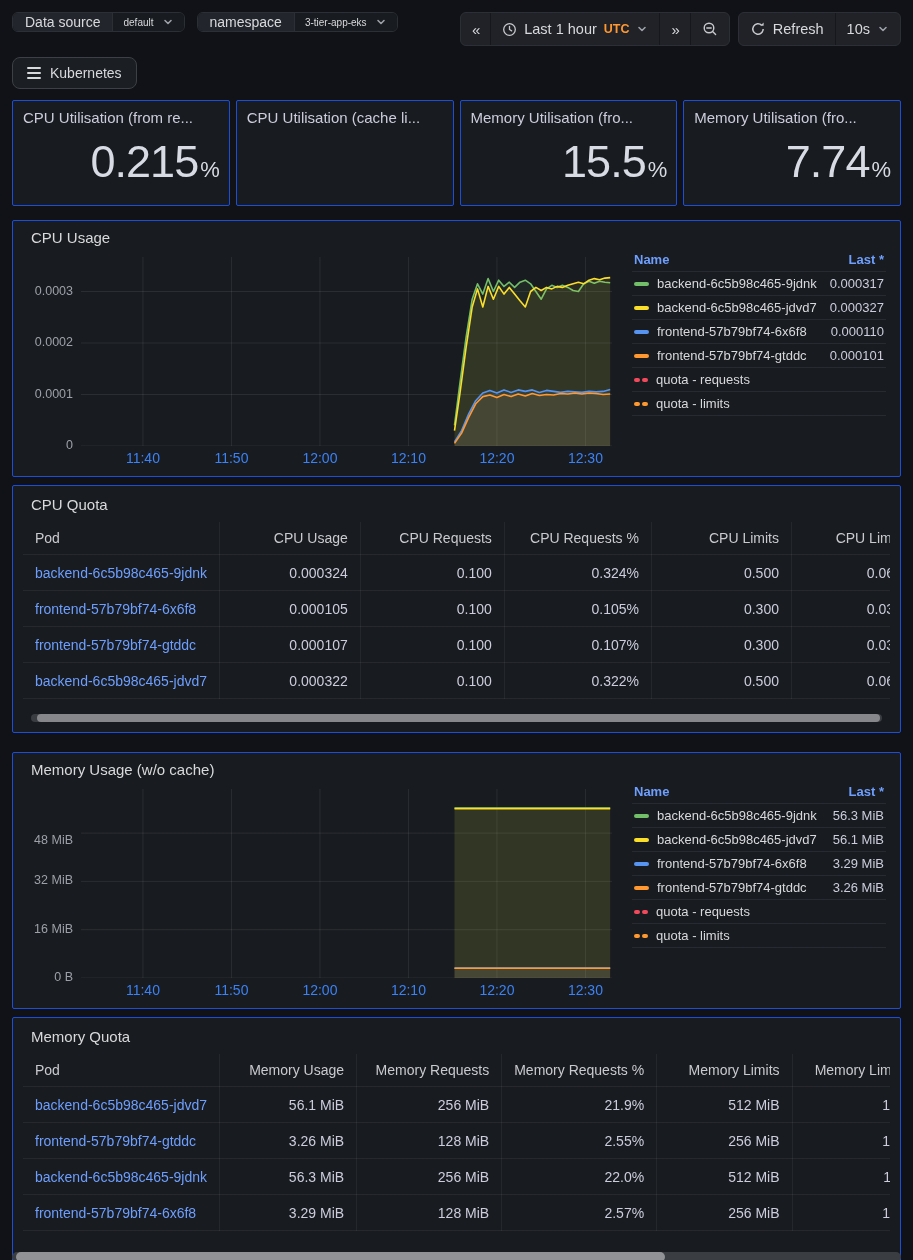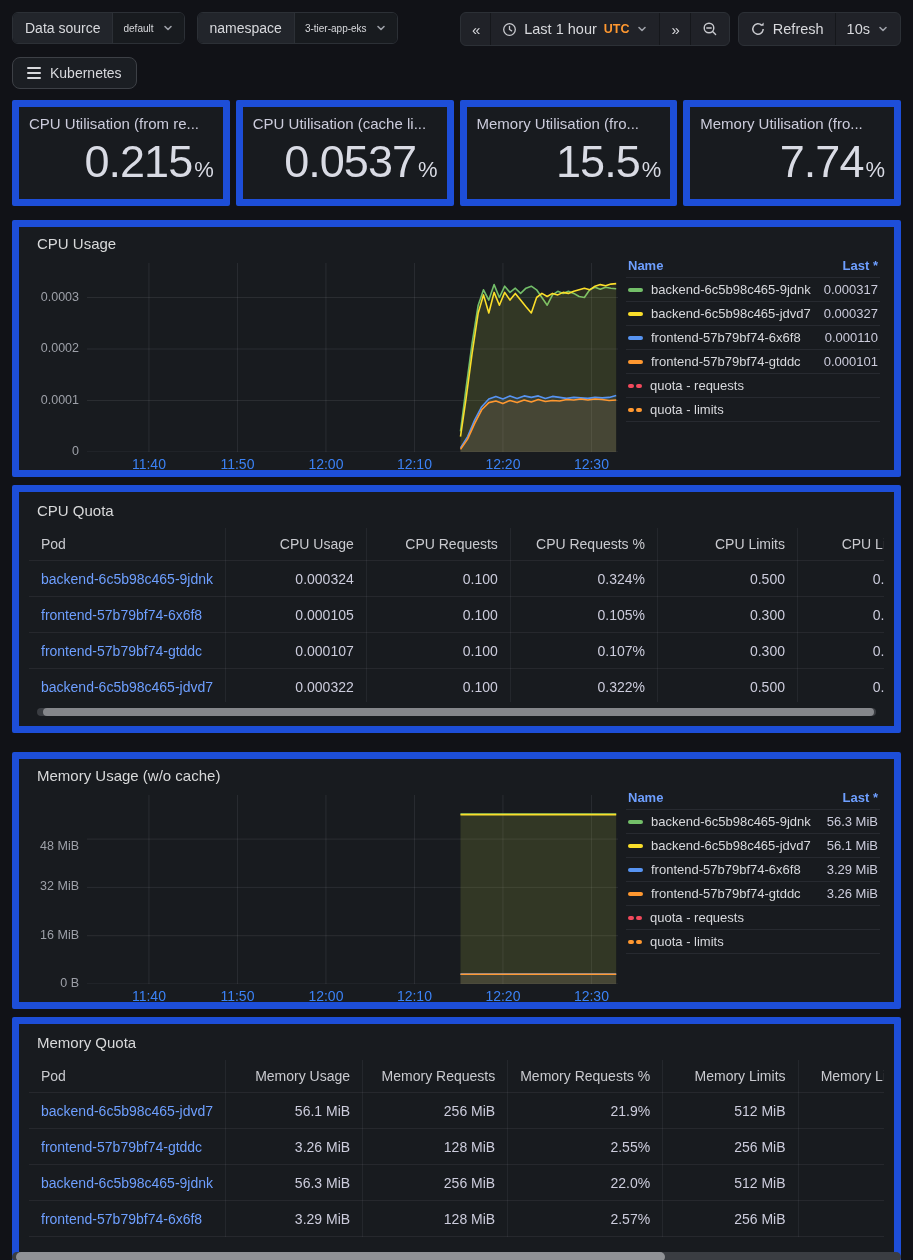--- a/index.html
+++ b/index.html
@@ -8,21 +8,21 @@
     background:#111217;
     color:#ccccdc;
     font-family:"Liberation Sans", sans-serif;
     position:relative;
   }
   .page { padding:12px 12px 0 12px; }
 
   
   .topbar { display:flex; align-items:flex-start; height:36px; }
   .var-group {
-    display:flex; align-items:stretch; height:32px; border:1px solid #2c3036;
+    display:flex; align-items:stretch; height:20px; border:1px solid #2c3036;
     border-radius:6px; overflow:hidden; margin-right:12px; cursor:pointer;
   }
   .var-label {
     background:#22252b; display:flex; align-items:center; padding:0 12px;
     font-size:14px; font-weight:500; color:#d8d9dd;
   }
   .var-value {
     background:#181b1f; display:flex; align-items:center; gap:8px; padding:0 10px;
     border-left:1px solid #2c3036; font-size:10px; font-weight:500; color:#d8d9dd;
   }
@@ -47,21 +47,21 @@
     height:32px; display:inline-flex; align-items:center; gap:9px; padding:0 14px;
     background:#1b1e23; border:1px solid #3d4046; border-radius:8px; color:#d8d9dd;
     font-size:14px; font-weight:500; cursor:pointer; font-family:inherit;
   }
   .burger { display:inline-flex; flex-direction:column; gap:3px; }
   .burger i { width:14px; height:2px; background:#d8d9dd; border-radius:1px; }
 
   
   .stat-row { display:flex; gap:6px; margin-top:13px; height:106px; }
   .panel {
-    background:#181b1f; border:7px solid #1d4ed8; border-radius:2px;
+    background:#181b1f; border:1px solid #1d4ed8; border-radius:2px;
   }
   .stat { flex:1; padding:8px 10px; display:flex; flex-direction:column; overflow:hidden; }
   .stat-title { font-size:15px; font-weight:500; color:#ccccdc; white-space:nowrap; overflow:hidden; }
   .stat-value-wrap { flex:1; display:flex; align-items:center; justify-content:flex-end; }
   .stat-value { font-size:45px; font-weight:500; color:#d9dbe4; letter-spacing:-1px; line-height:1; }
   .stat-unit { font-size:22px; font-weight:500; margin-left:2px; }
 
   
   .graph-panel { margin-top:14px; height:257px; padding:8px 10px; display:flex; flex-direction:column; }
   .graph-panel.second { margin-top:19px; }
@@ -206,23 +206,20 @@
 
   <div class="stat-row">
     <div class="panel stat">
       <div class="stat-title">CPU Utilisation (from re...</div>
       <div class="stat-value-wrap">
           <span class="stat-value"><span>0.215</span><span class="stat-unit">%</span></span>
         </div>
     </div>
     <div class="panel stat">
       <div class="stat-title">CPU Utilisation (cache li...</div>
-      <div class="stat-value-wrap">
-          <span class="stat-value"><span>0.0537</span><span class="stat-unit">%</span></span>
-        </div>
     </div>
     <div class="panel stat">
       <div class="stat-title">Memory Utilisation (fro...</div>
       <div class="stat-value-wrap">
           <span class="stat-value"><span>15.5</span><span class="stat-unit">%</span></span>
         </div>
     </div>
     <div class="panel stat">
       <div class="stat-title">Memory Utilisation (fro...</div>
       <div class="stat-value-wrap">

